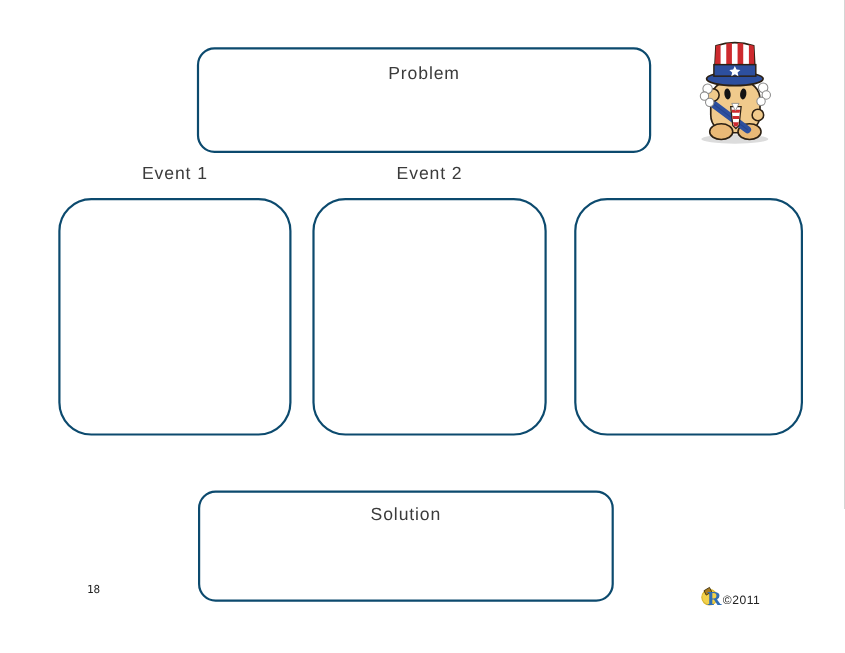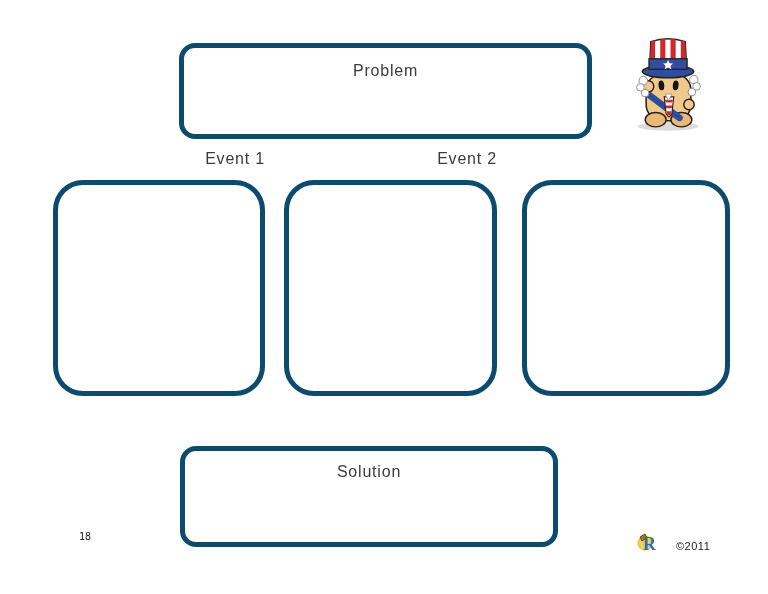--- a/index.html
+++ b/index.html
@@ -7,50 +7,50 @@
     position:relative;
     width:768px;height:594px;
     background:#ffffff;
     font-family:"Liberation Sans", sans-serif;
     color:#3b3b3b;
     overflow:hidden;
   }
   .rbox{
     position:absolute;
     background:#ffffff;
-    border:5px solid #0c4a6e;
+    border:2px solid #0c4a6e;
     box-sizing:border-box;
   }
   .wide-box{border-radius:16px;}
   .event-box{border-radius:30px;}
   .box-title{
     display:block;
     text-align:center;
     font-size:16px;
     letter-spacing:0.8px;
     color:#3b3b3b;
   }
   .event-label{
     position:absolute;
-    text-align:right;
+    text-align:center;
     font-size:16px;
     letter-spacing:0.8px;
     color:#3b3b3b;
   }
   #page-number{
     position:absolute;
     left:67px;top:531px;
     font-family:"DejaVu Sans Mono", monospace;
     font-size:10px;
     color:#222222;
     margin-left:12px;
   }
   #copyright{
     position:absolute;
-    left:676px;top:540px;
+    left:657px;top:540px;
     font-size:11px;
     letter-spacing:0.5px;
     color:#222222;
   }
   #mascot{position:absolute;left:625px;top:34px;width:88px;height:100px;}
   #footer-logo{position:absolute;left:637px;top:530px;width:22px;height:25px;}
 </style>
 </head>
 <body>
 

